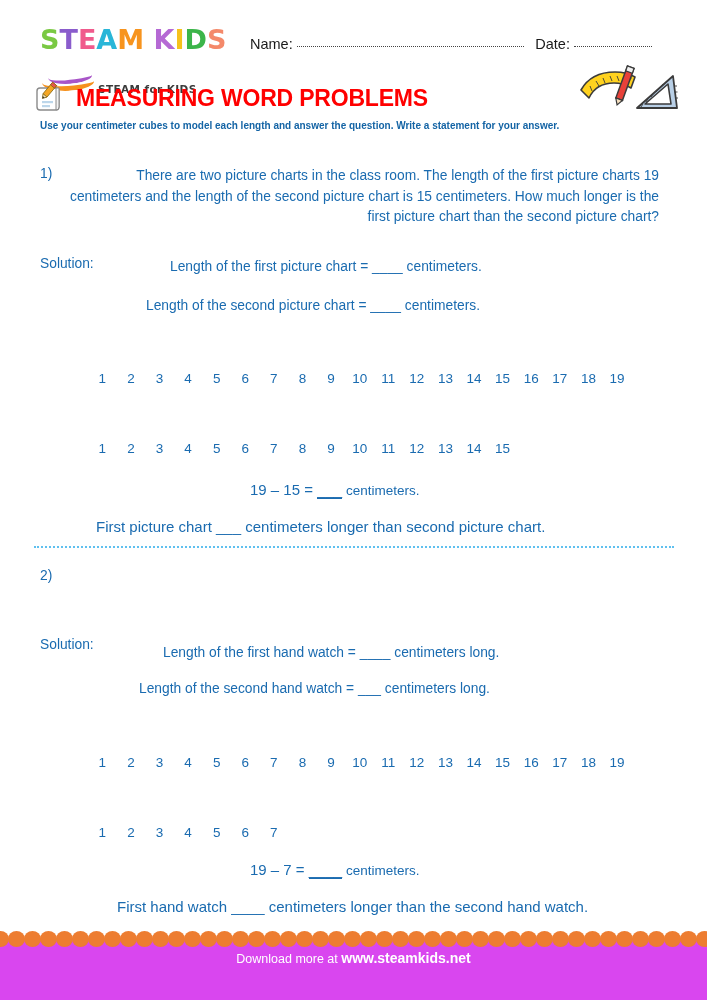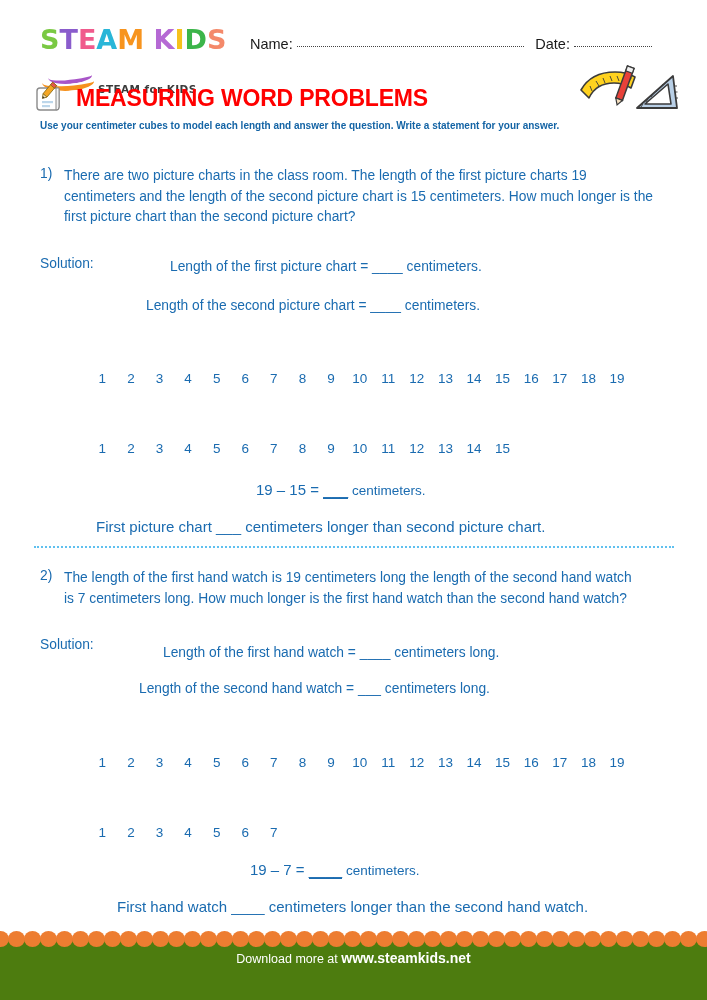--- a/index.html
+++ b/index.html
@@ -190,21 +190,21 @@
     height: 0;
     border-top: 2px dotted #5fc0ef;
   }
 
   
   .footer {
     position: absolute;
     left: 0; bottom: 0;
     width: 707px;
     height: 62px;
-    background: #4d7c0f;
+    background: #d946ef;
   }
   .scallop {
     position: absolute;
     left: 0; top: -7px;
     width: 707px; height: 16px;
     overflow: hidden;
   }
   .scallop i {
     position: absolute;
     top: 0;
@@ -307,21 +307,21 @@
         <line x1="101" y1="26" x2="104" y2="26"></line>
         <line x1="101.5" y1="32" x2="104.5" y2="32"></line>
         <line x1="102" y1="38" x2="105" y2="38"></line>
       </g>
     </svg>
   </span>
 
   <div class="instruction">Use your centimeter cubes to model each length and answer the question. Write a statement for your answer.</div>
 
   <div class="qnum" style="left:40px; top:166px;">1)</div>
-  <div class="qtext" style="left:64px; top:166px; width:595px;">There are two picture charts in the class room. The length of the first picture charts 19 centimeters and the length of the second picture chart is 15 centimeters. How much longer is the first picture chart than the second picture chart?</div>
+  <div class="qtext" style="left:64px; top:166px; width:595px;text-align:right;">There are two picture charts in the class room. The length of the first picture charts 19 centimeters and the length of the second picture chart is 15 centimeters. How much longer is the first picture chart than the second picture chart?</div>
 
   <div class="solution-label" style="left:40px; top:256px;">Solution:</div>
   <div class="sol-line" style="left:146px; top:298px;">Length of the second picture chart = ____ centimeters.</div>
   <div class="sol-line" style="left:170px; top:259px;">Length of the first picture chart = ____ centimeters.</div>
 
   <div class="numrow" id="q1r1" style="left:88px; top:371px;">
       <span class="cell">1</span>
       <span class="cell">2</span>
       <span class="cell">3</span>
       <span class="cell">4</span>
@@ -352,30 +352,29 @@
       <span class="cell">8</span>
       <span class="cell">9</span>
       <span class="cell">10</span>
       <span class="cell">11</span>
       <span class="cell">12</span>
       <span class="cell">13</span>
       <span class="cell">14</span>
       <span class="cell">15</span>
     </div>
 
-  <div class="eq-line" style="left:256px; top:481px;text-align:center;">
+  <div class="eq-line" style="left:250px; top:481px;text-align:center;">
     <span>19 – 15 = </span><span style="border-bottom:1.5px solid #1a6bb0;">___</span><span class="small"> centimeters.</span>
   </div>
 
   <div class="stmt-line" style="left:96px; top:518px;">First picture chart ___ centimeters longer than second picture chart.</div>
 
   <div class="divider"></div>
 
   <div class="qnum" style="left:40px; top:568px;">2)</div>
-  <div class="qtext" style="left:64px; top:568px; width:580px;">The length of the first hand watch is 19 centimeters long the length of the second hand watch is 7 centimeters long. How much longer is the first hand watch than the second hand watch?</div>
 
   <div class="solution-label" style="left:40px; top:637px;">Solution:</div>
   <div class="sol-line" style="left:163px; top:645px;">Length of the first hand watch = ____ centimeters long.</div>
   <div class="sol-line" style="left:139px; top:681px;">Length of the second hand watch = ___ centimeters long.</div>
 
   <div class="numrow" id="q2r1" style="left:88px; top:755px;">
       <span class="cell">1</span>
       <span class="cell">2</span>
       <span class="cell">3</span>
       <span class="cell">4</span>

